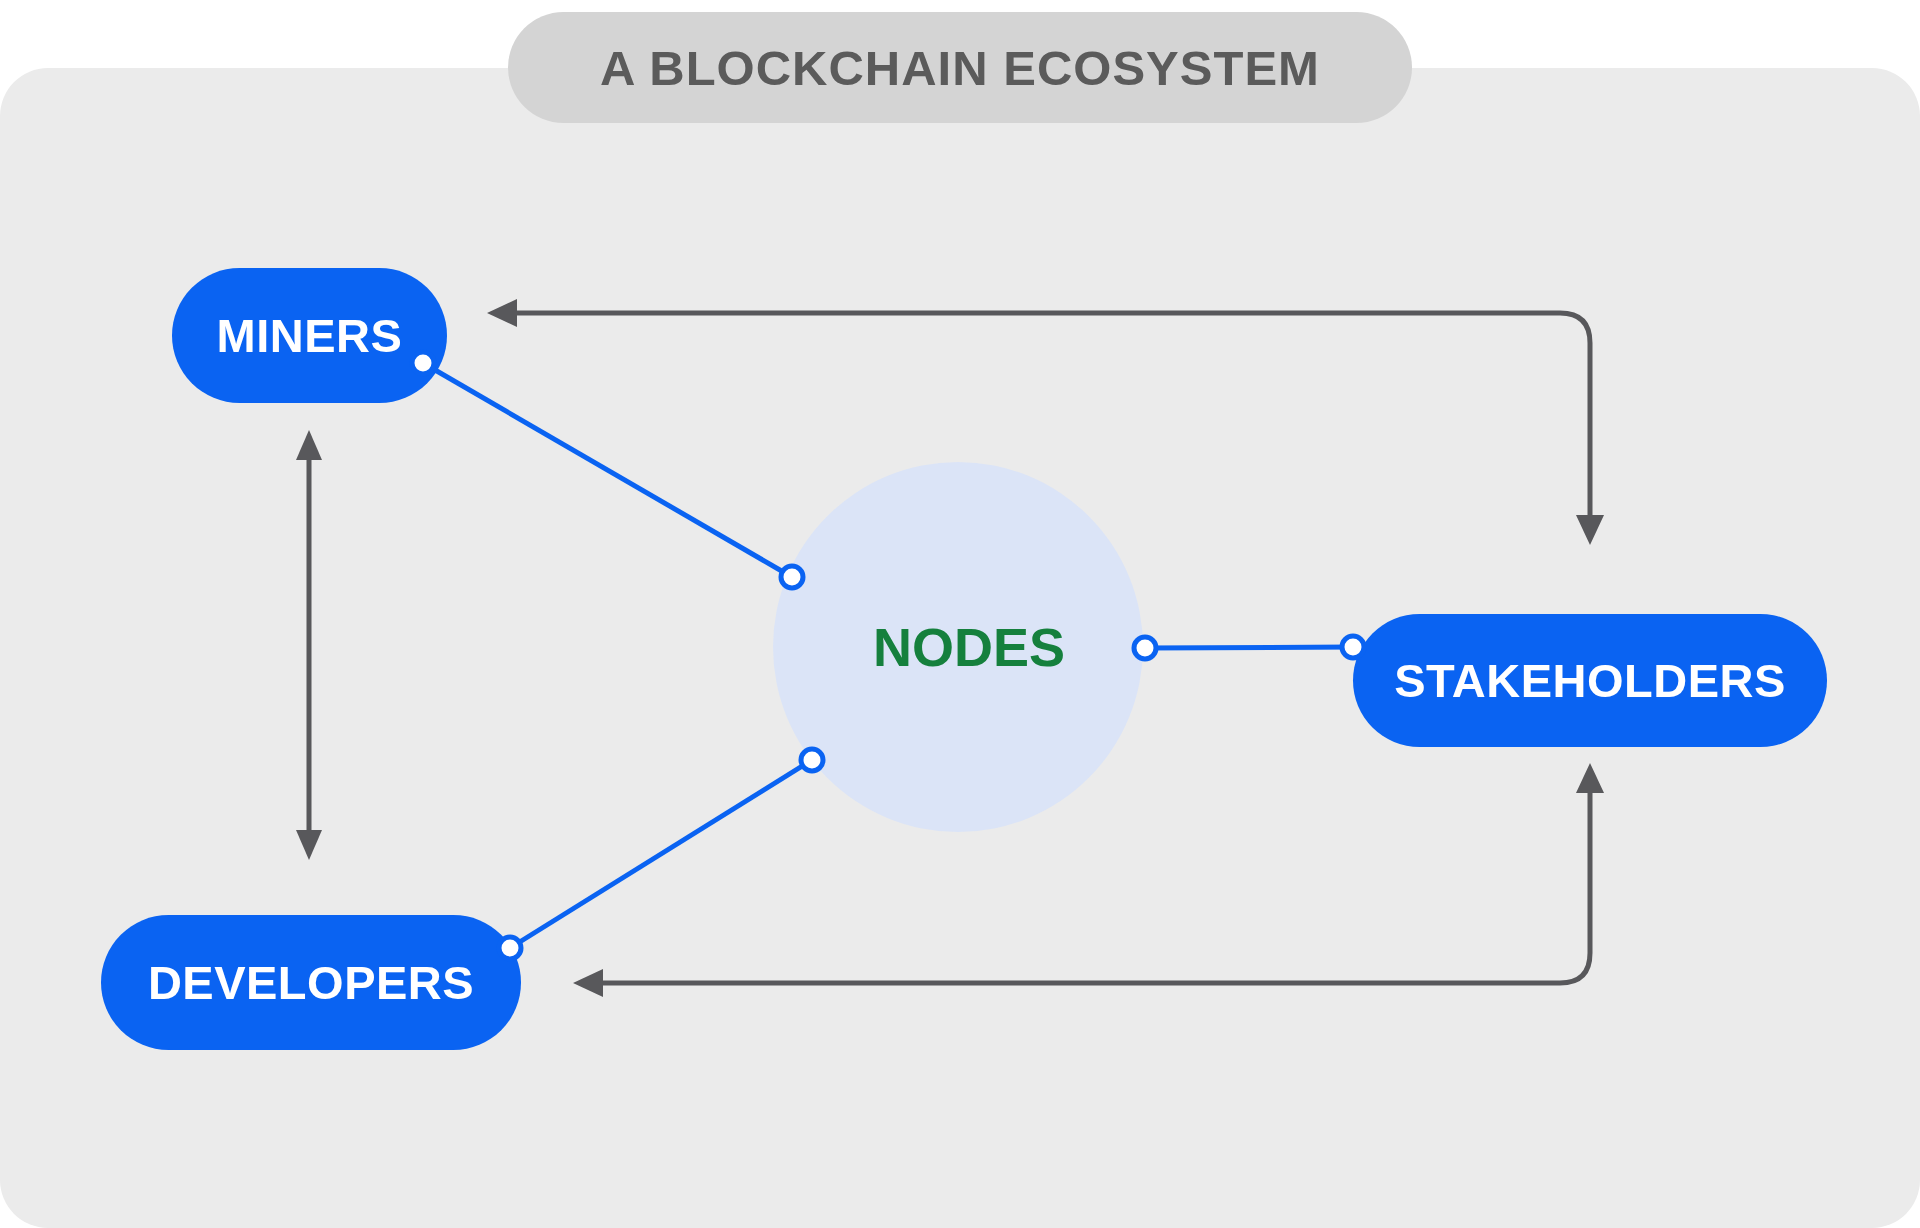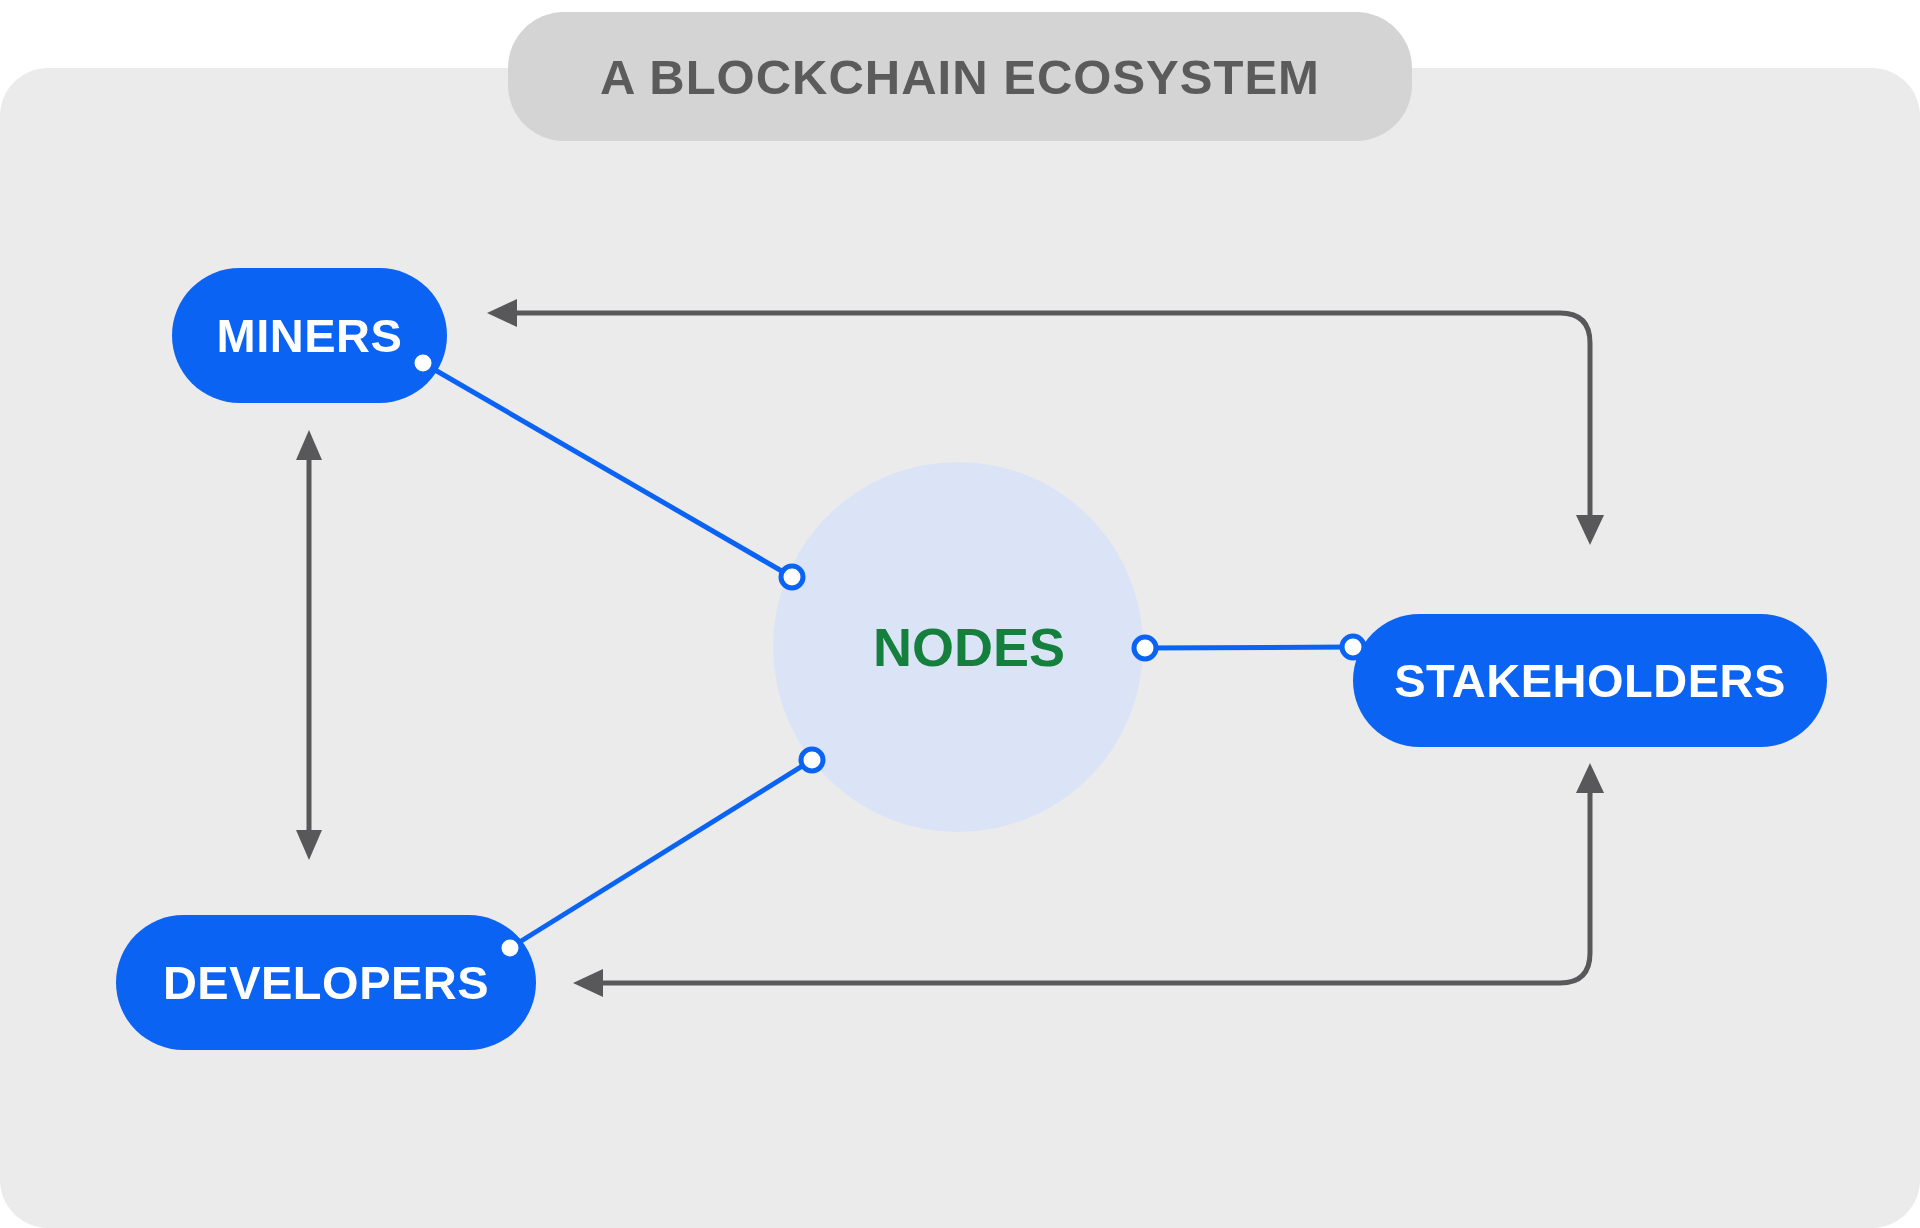--- a/index.html
+++ b/index.html
@@ -14,21 +14,21 @@
     position: absolute;
     left: 0; top: 68px;
     width: 1920px; height: 1160px;
     background: #ebebeb;
     border-radius: 48px;
     z-index: 1;
   }
   .title-pill {
     position: absolute;
     left: 508px; top: 12px;
-    width: 904px; height: 129px;
+    width: 904px; height: 111px;
     background: #d4d4d4;
     border-radius: 56px;
     display: flex; align-items: center; justify-content: center;
     z-index: 3;
   }
   .title-text {
     color: #5b5b5b;
     font-size: 49px;
     font-weight: bold;
     letter-spacing: 1px;
@@ -42,21 +42,21 @@
     z-index: 3;
   }
   .node-pill .pill-label {
     color: #ffffff;
     font-size: 47px;
     font-weight: bold;
     letter-spacing: 0.5px;
     white-space: nowrap;
   }
   .pill-miners       { left: 172px;  top: 248px; width: 275px; height: 135px; margin-top: 20px; }
-  .pill-developers   { left: 116px;  top: 915px; width: 420px; height: 135px; }
+  .pill-developers   { left: 101px;  top: 915px; width: 420px; height: 135px; }
   .pill-stakeholders { left: 1353px; top: 582px; width: 474px; height: 133px; margin-top: 32px; }
   .nodes-circle {
     position: absolute;
     left: 773px; top: 462px;
     width: 370px; height: 370px;
     border-radius: 50%;
     background: #dbe4f7;
     z-index: 2;
   }
   .nodes-label {

